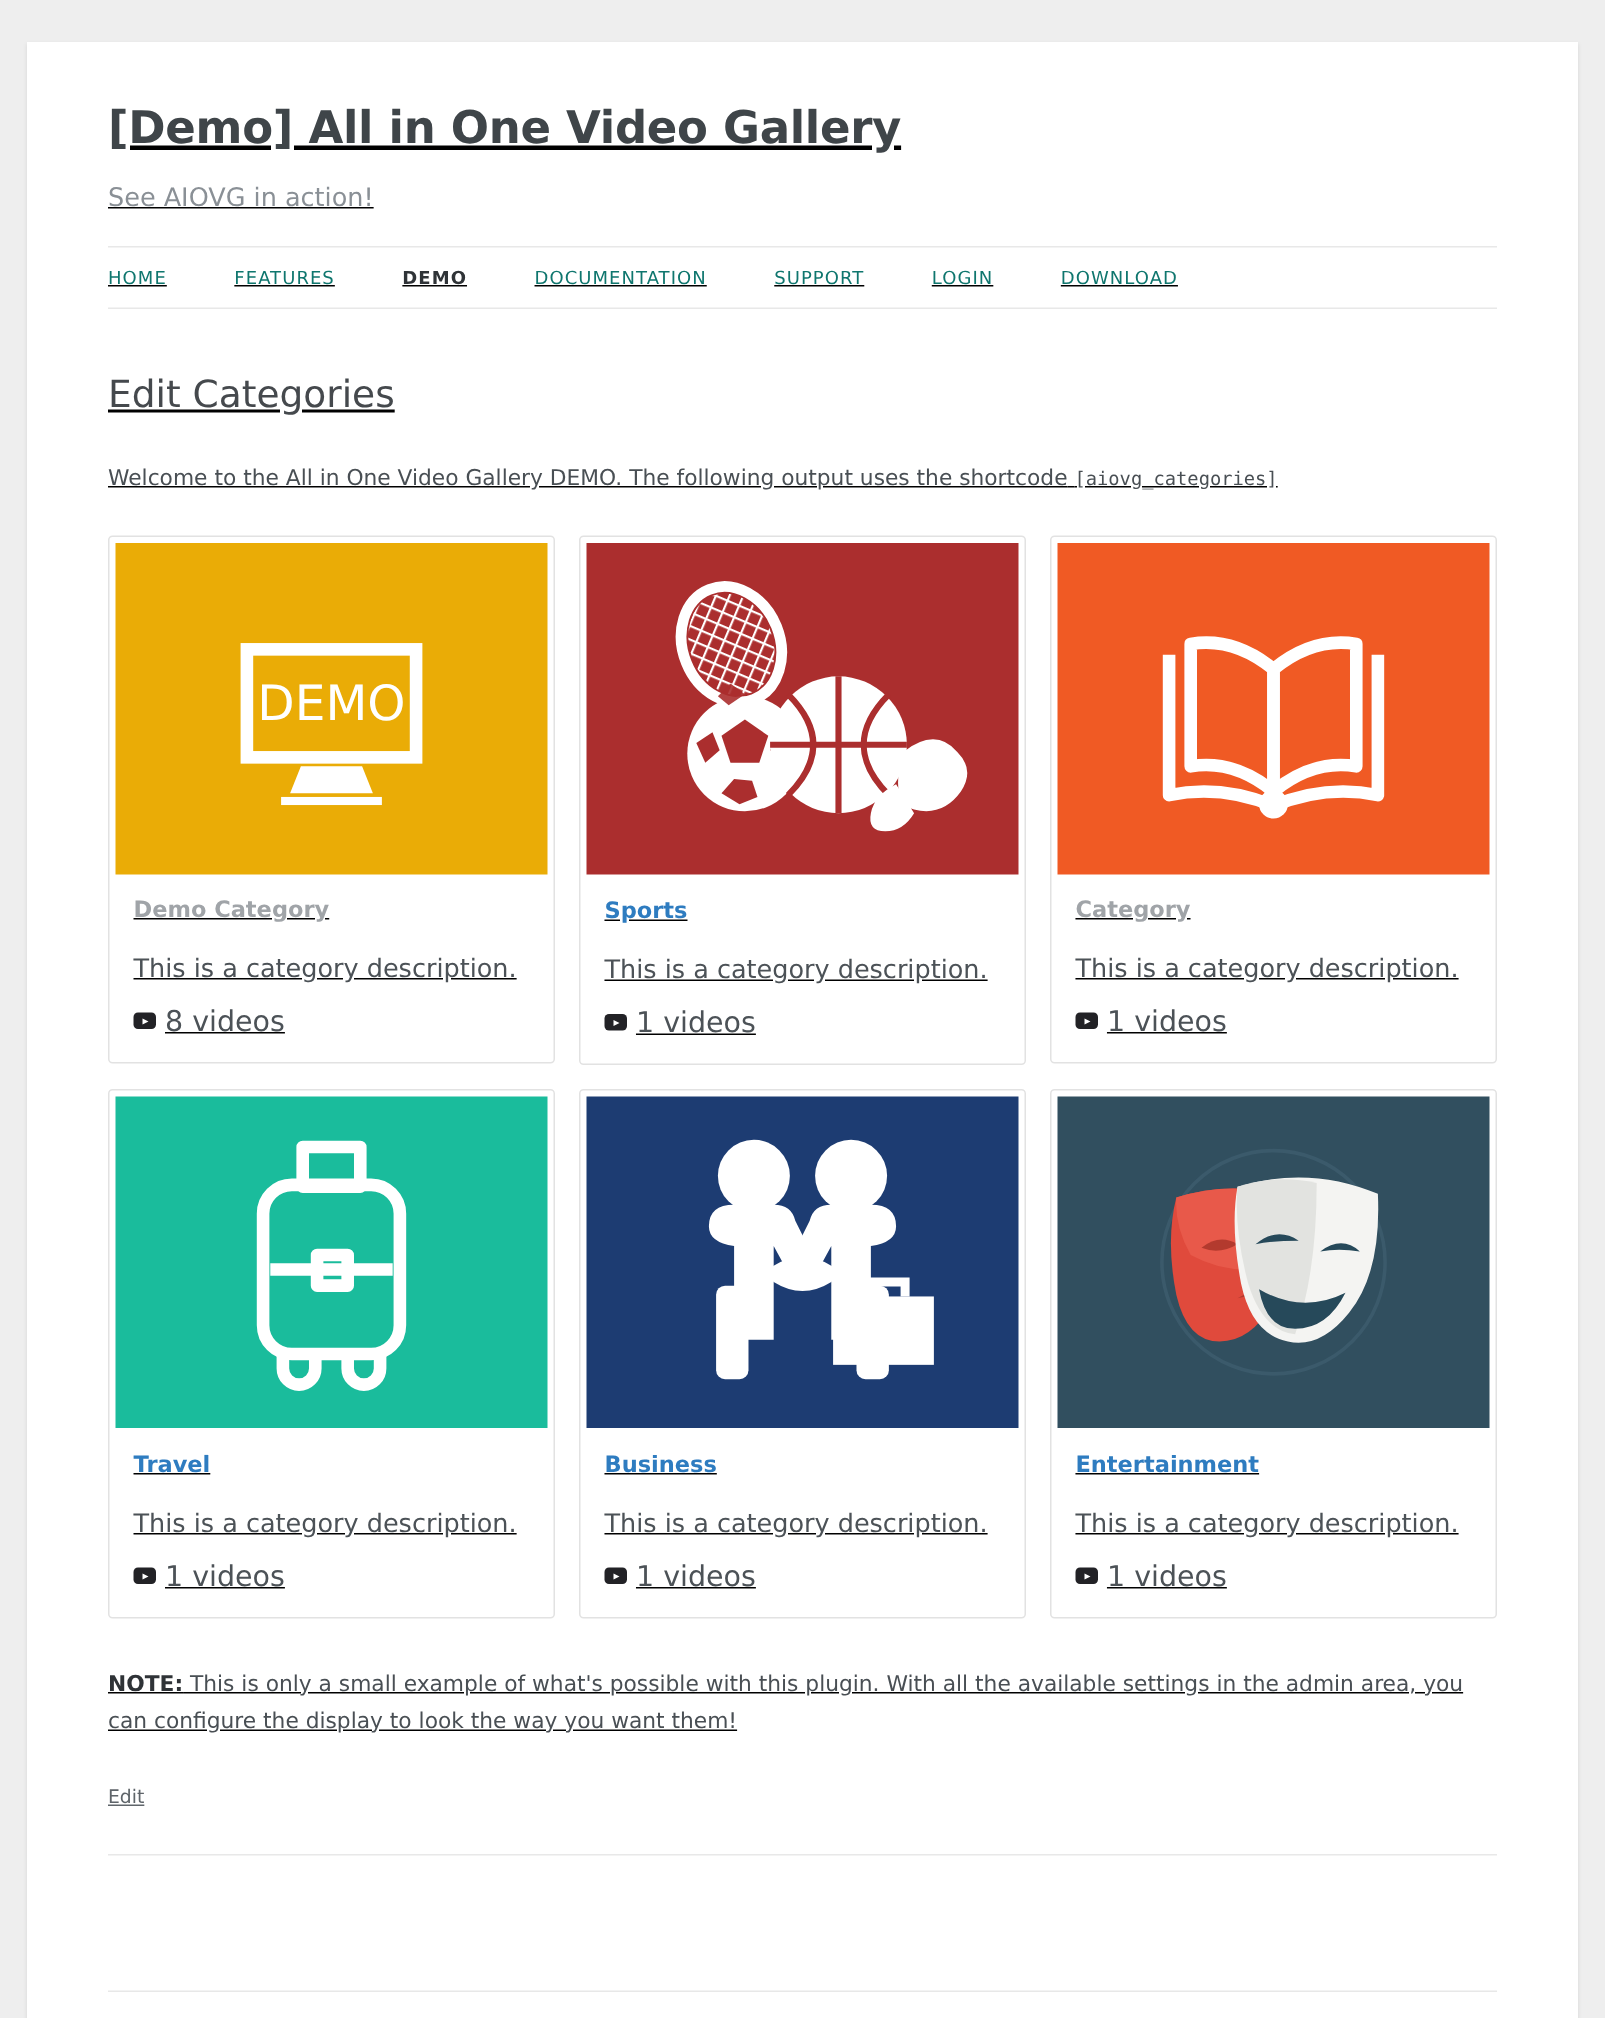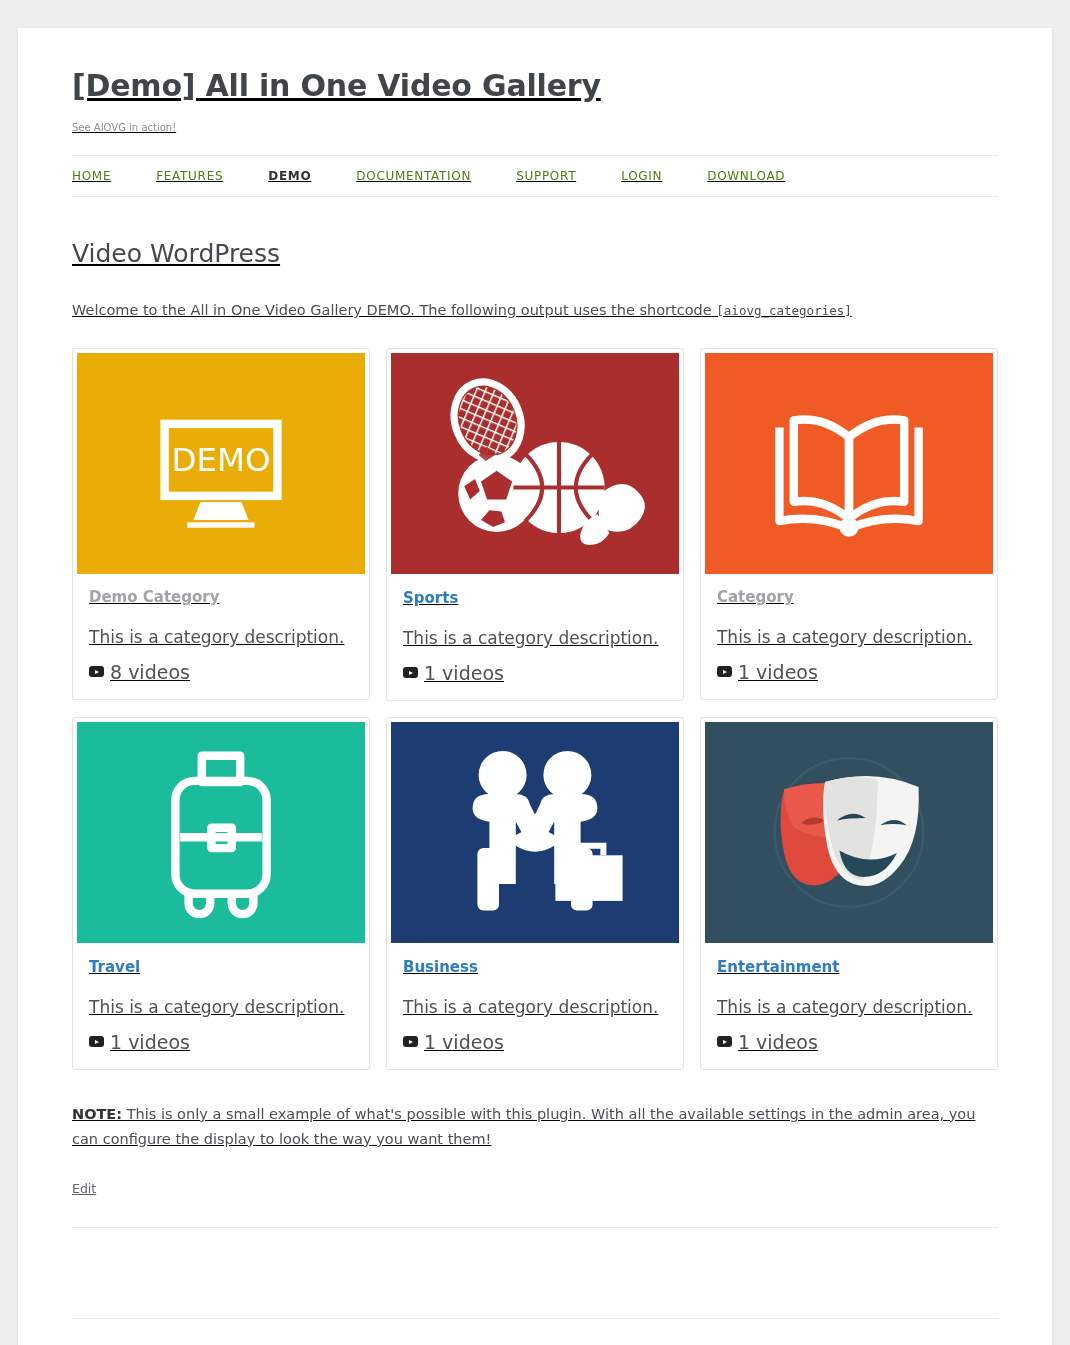--- a/index.html
+++ b/index.html
@@ -27,37 +27,37 @@
   .site-header { padding-top: 40px; }
   .site-title {
     font-size: 30px;
     font-weight: bold;
     color: #3f4549;
     letter-spacing: -0.2px;
     margin: 0;
     line-height: 1.2;
   }
   .site-desc {
-    font-size: 10px;
+    font-size: 17px;
     color: #8a9096;
     margin: 18px 0 0 0;
   }
 
   
   .nav {
     margin-top: 22px;
     border-top: 1px solid #e8e8e8;
     border-bottom: 1px solid #e8e8e8;
     display: flex;
     align-items: center;
     height: 42px;
   }
   .nav-item {
     font-size: 12px;
-    color: #4d7c0f;
+    color: #0f766e;
     letter-spacing: 0.7px;
     text-decoration: none;
     margin-right: 45px;
     white-space: nowrap;
     cursor: pointer;
   }
   .nav-item.active { color: #2f3337; font-weight: bold; }
 
   
   .entry { padding-top: 42px; }
@@ -193,21 +193,21 @@
       <a class="nav-item">HOME</a>
       <a class="nav-item">FEATURES</a>
       <a class="nav-item active">DEMO</a>
       <a class="nav-item">DOCUMENTATION</a>
       <a class="nav-item">SUPPORT</a>
       <a class="nav-item">LOGIN</a>
       <a class="nav-item">DOWNLOAD</a>
     </nav>
 
     <div class="entry">
-      <h2 class="entry-title">Video WordPress</h2>
+      <h2 class="entry-title">Edit Categories</h2>
       <p class="intro">
         <span>Welcome to the All in One Video Gallery DEMO. The following output uses the shortcode</span>
         <span class="shortcode">[aiovg_categories]</span>
       </p>
 
       
       <div class="cat-grid">
 
         <div class="cat-cell">
           <div class="card">

